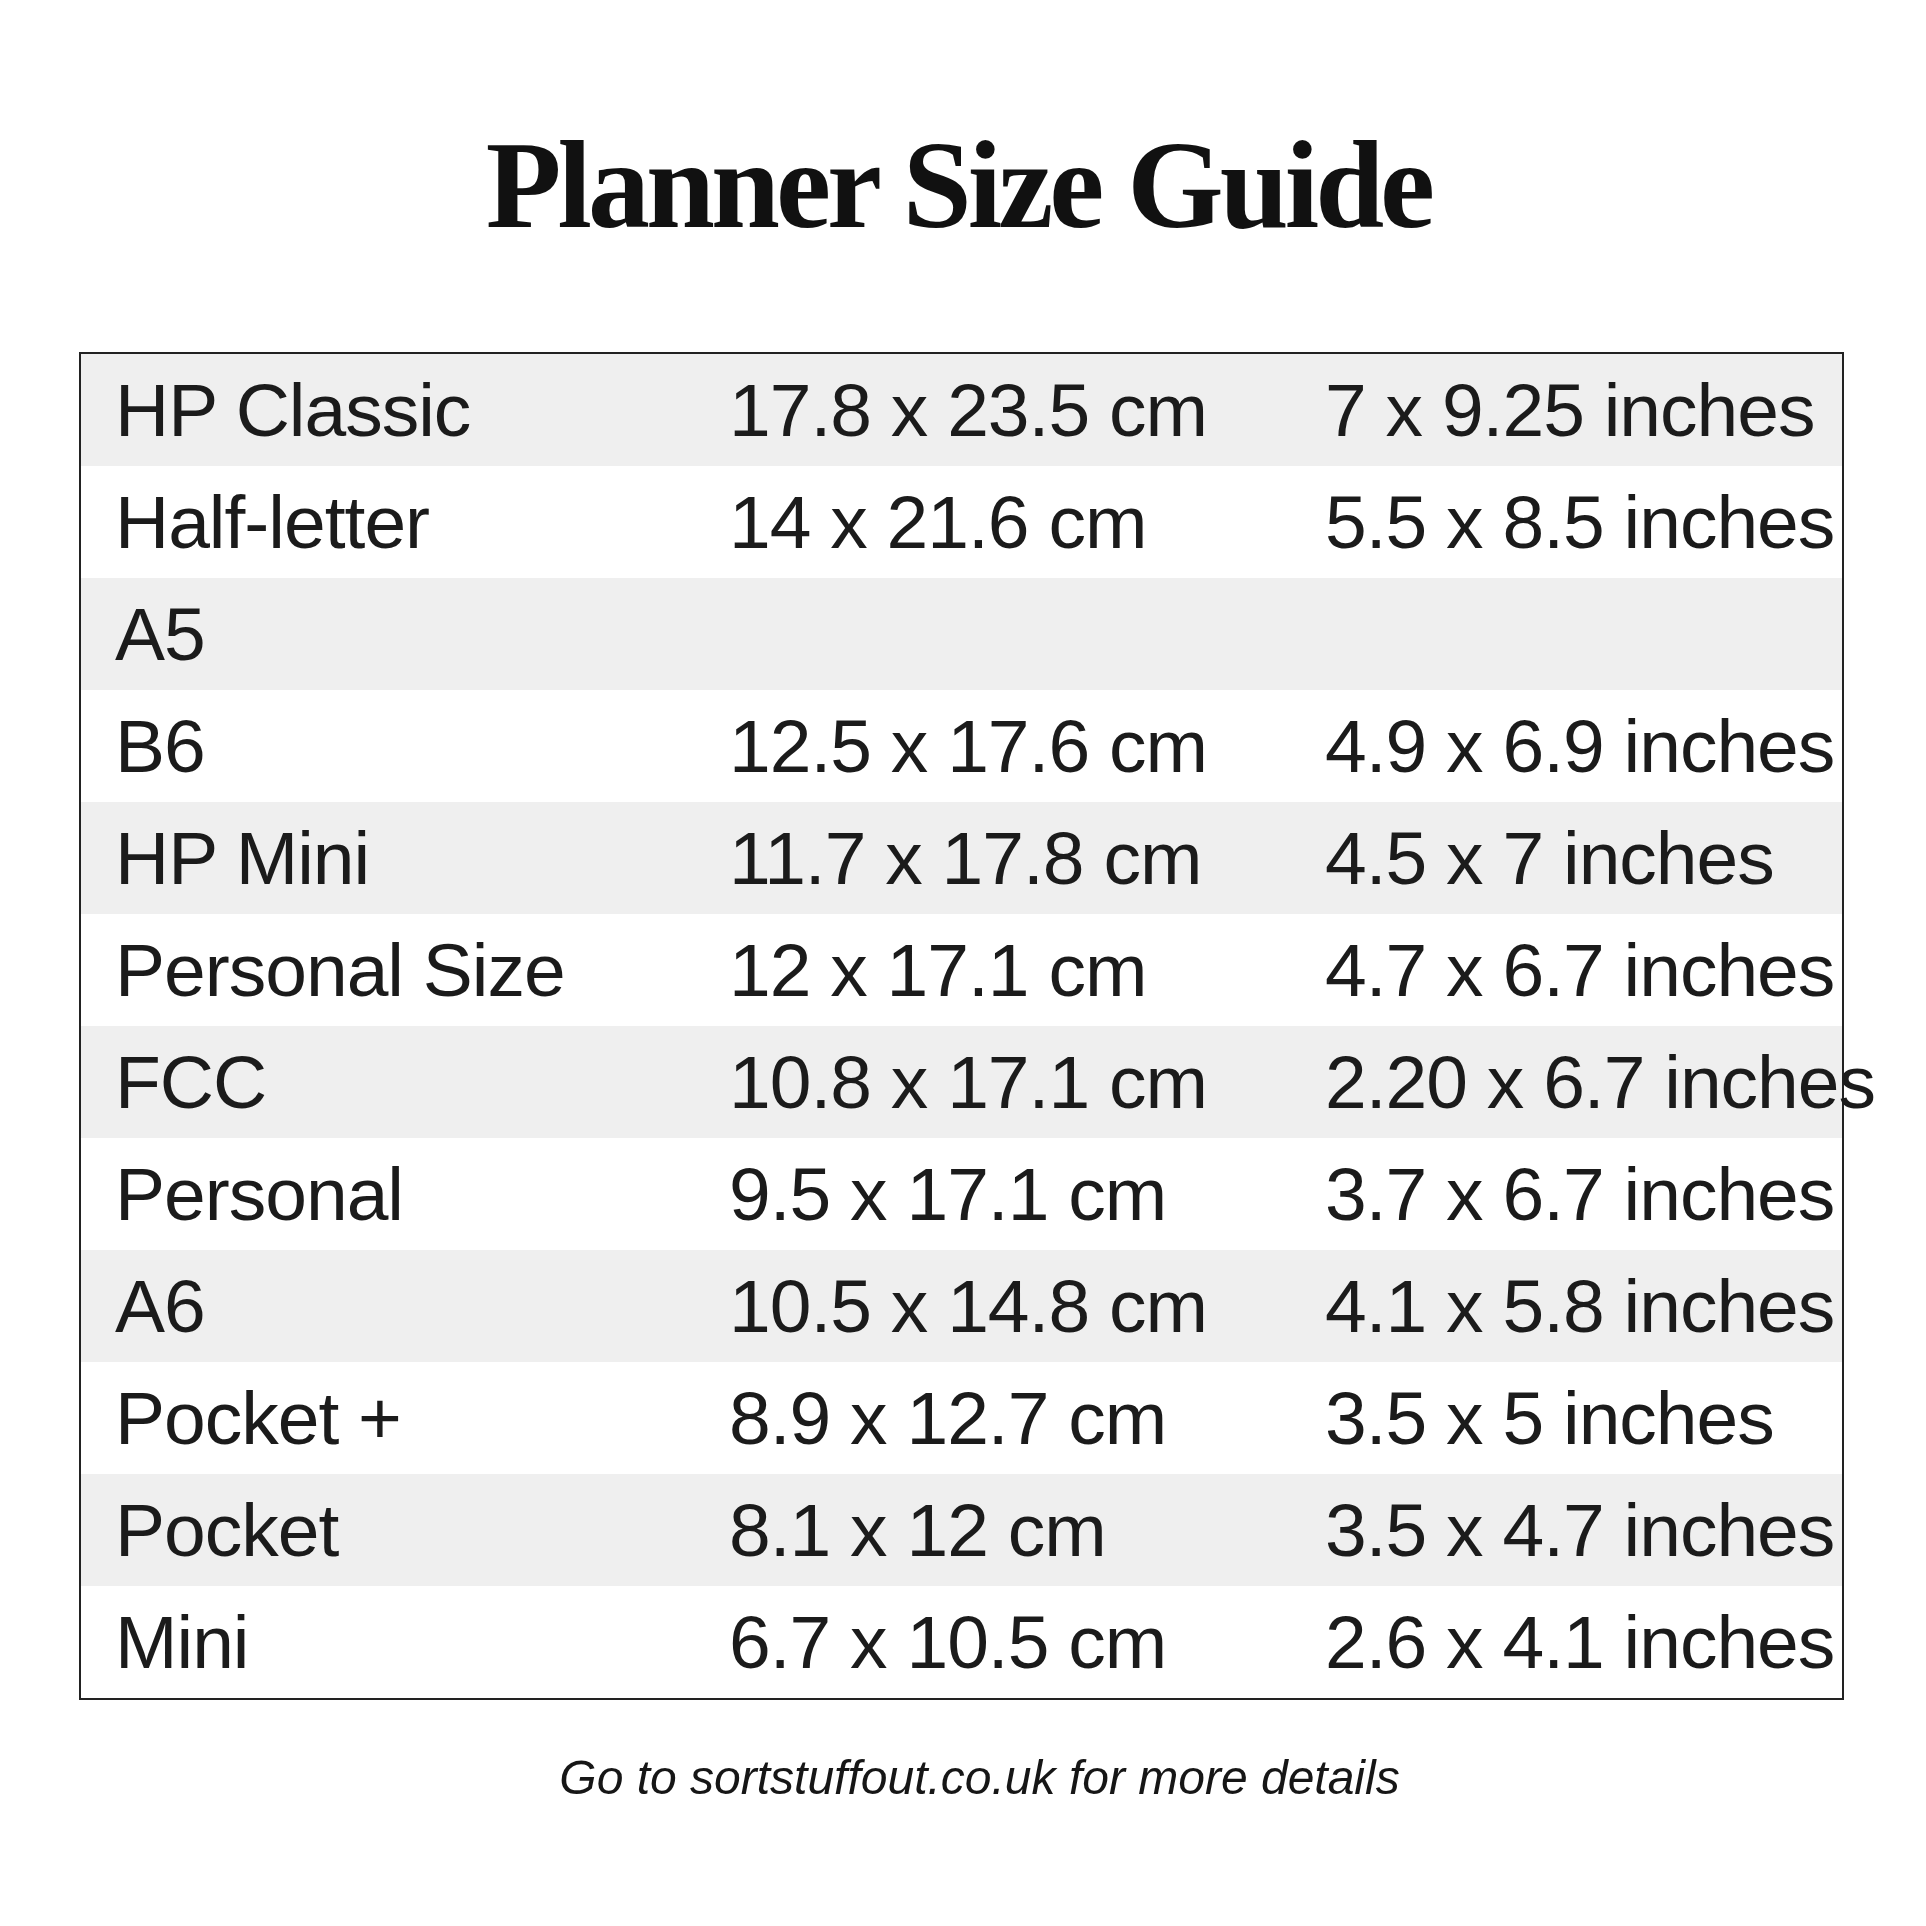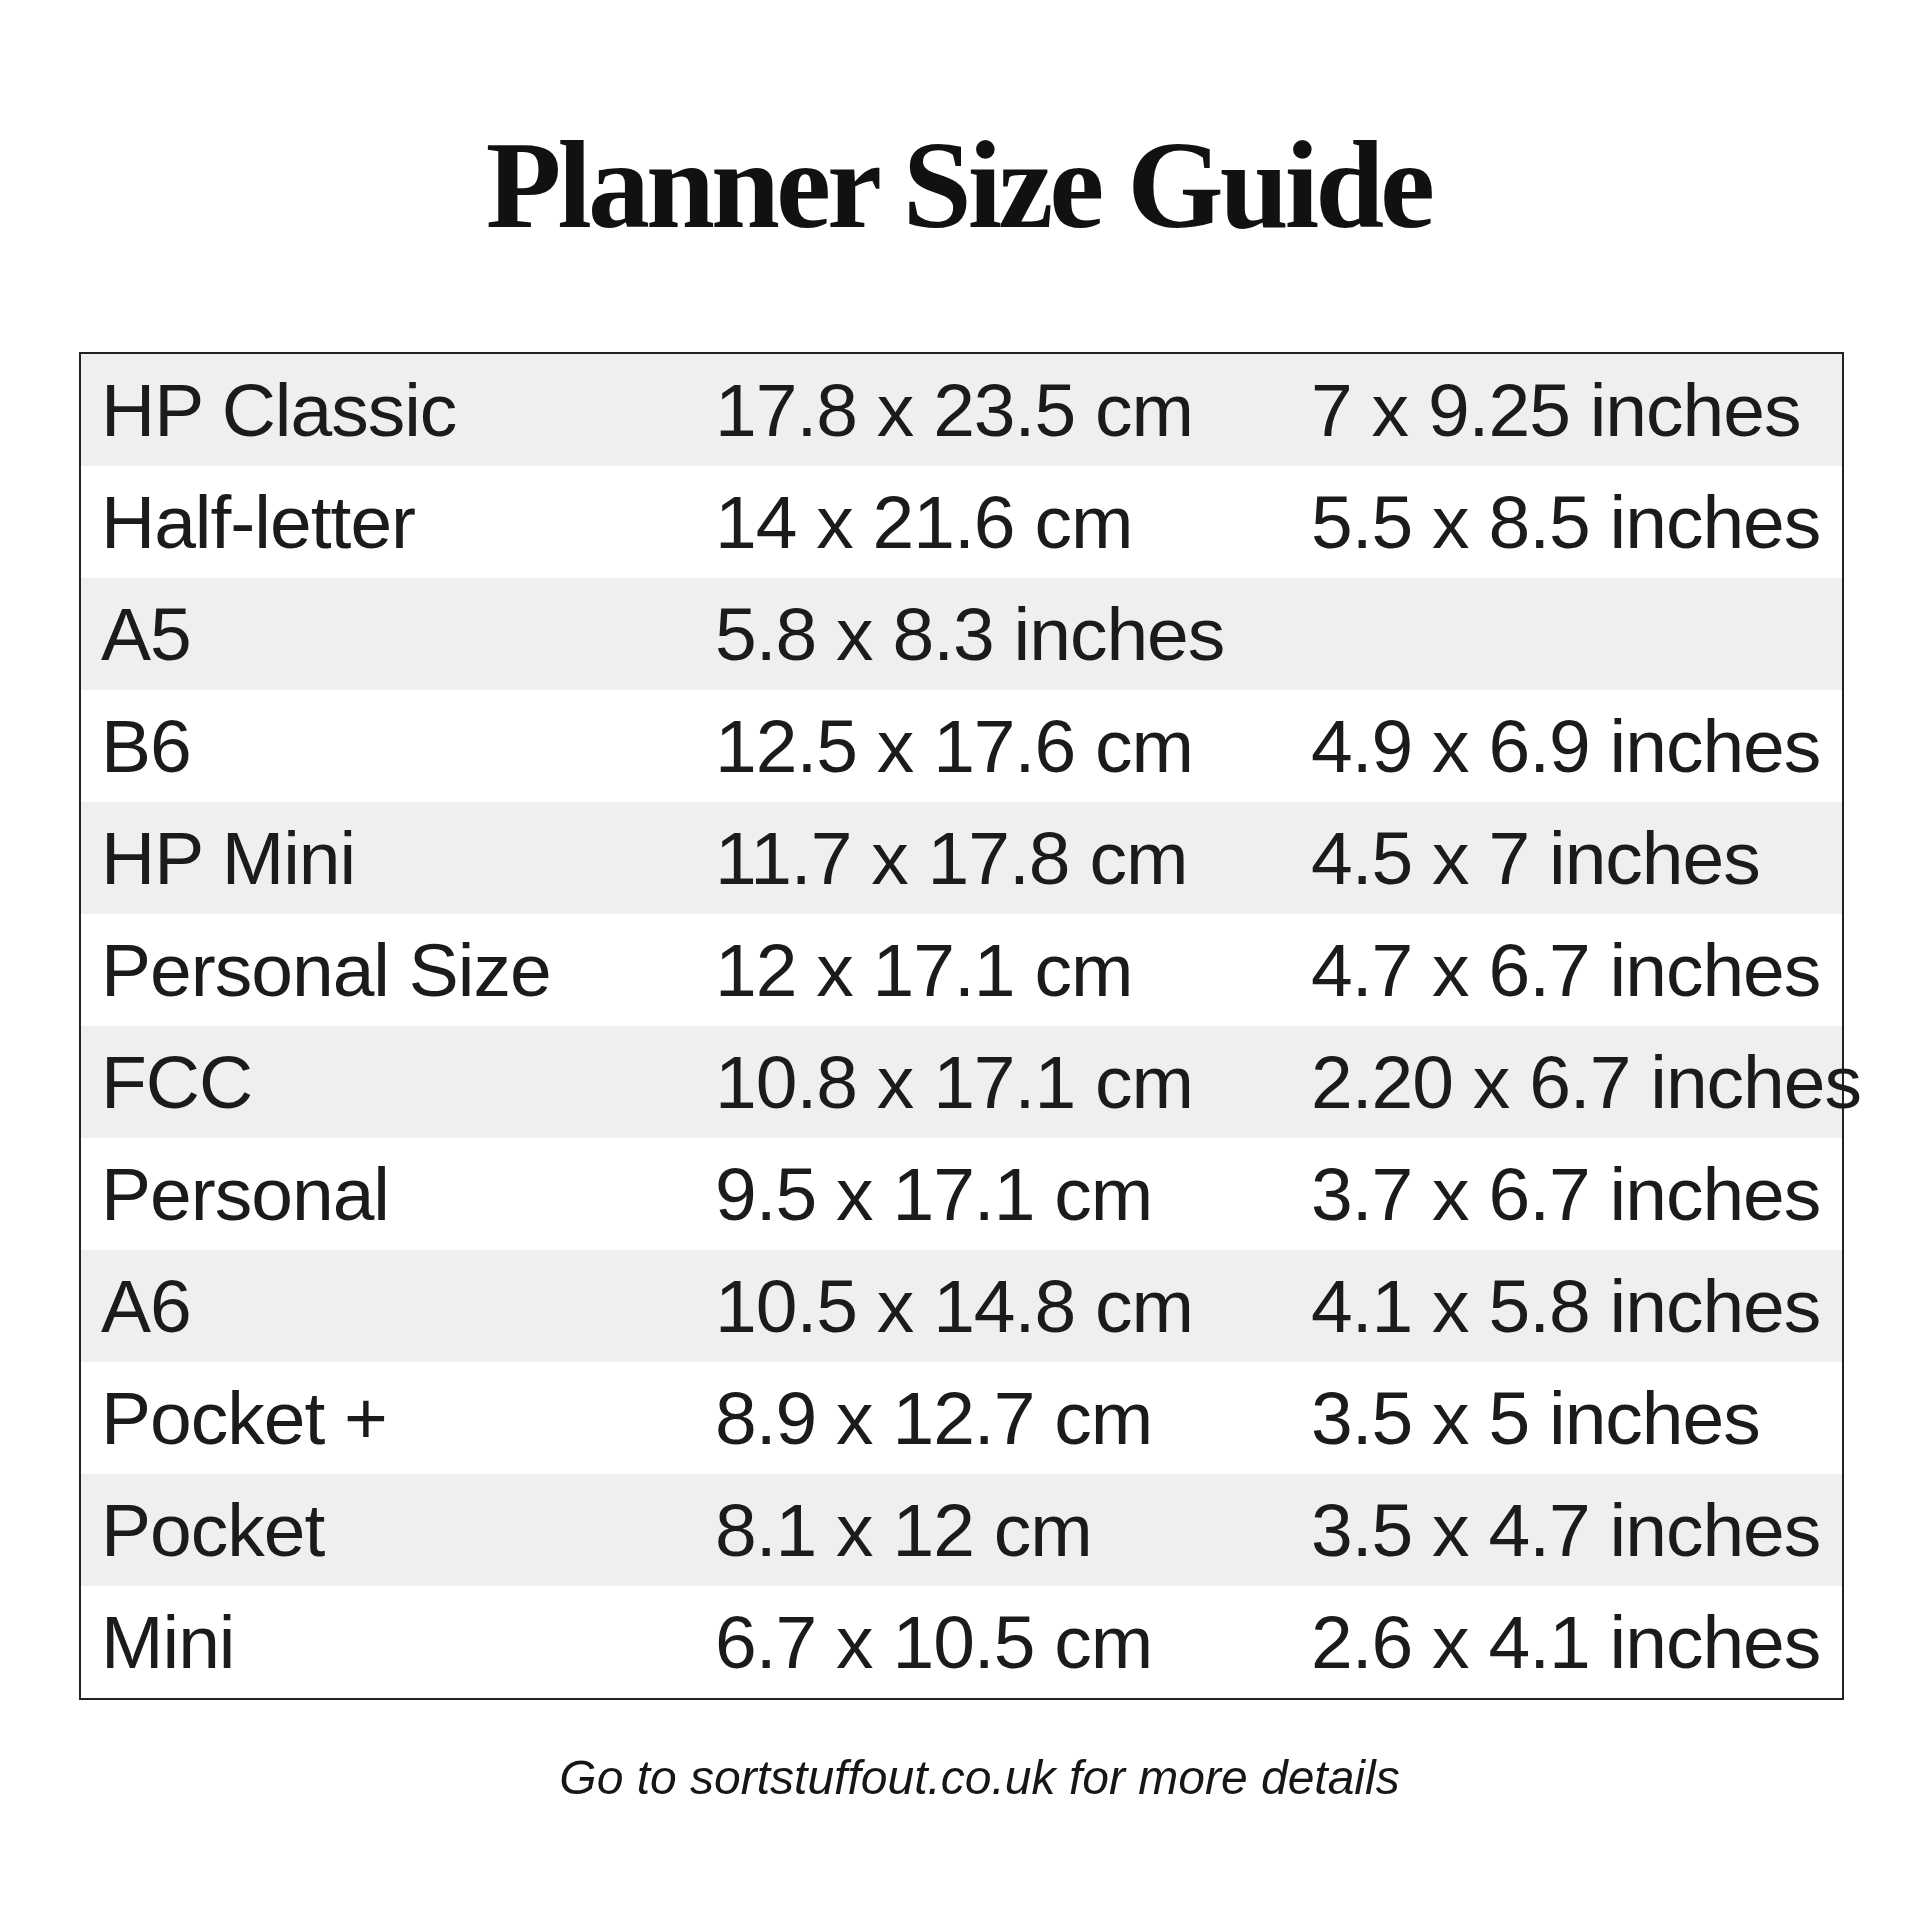--- a/index.html
+++ b/index.html
@@ -31,21 +31,21 @@
     top: 352px;
     width: 1761px;
     border: 2px solid var(--border, #222222);
     background: #ffffff;
   }
   .size-row {
     height: 112px;
     display: grid;
     grid-template-columns: 614px 596px 1fr;
     align-items: center;
-    padding-left: 20px;
+    padding-left: 34px;
     background: #ffffff;
   }
   .size-row:nth-child(odd) {
     background: var(--stripe, #efefef);
   }
   .size-row span {
     font-size: 75px;
     line-height: 1;
     letter-spacing: -1px;
     white-space: nowrap;
@@ -76,21 +76,20 @@
   </div>
 
   <div class="size-row">
     <span>Half-letter</span>
     <span>14 x 21.6 cm</span>
     <span>5.5 x 8.5 inches</span>
   </div>
 
   <div class="size-row">
     <span>A5</span>
-    <span>5.8 x 8.3 inches</span>
   </div>
 
   <div class="size-row">
     <span>B6</span>
     <span>12.5 x 17.6 cm</span>
     <span>4.9 x 6.9 inches</span>
   </div>
 
   <div class="size-row">
     <span>HP Mini</span>

